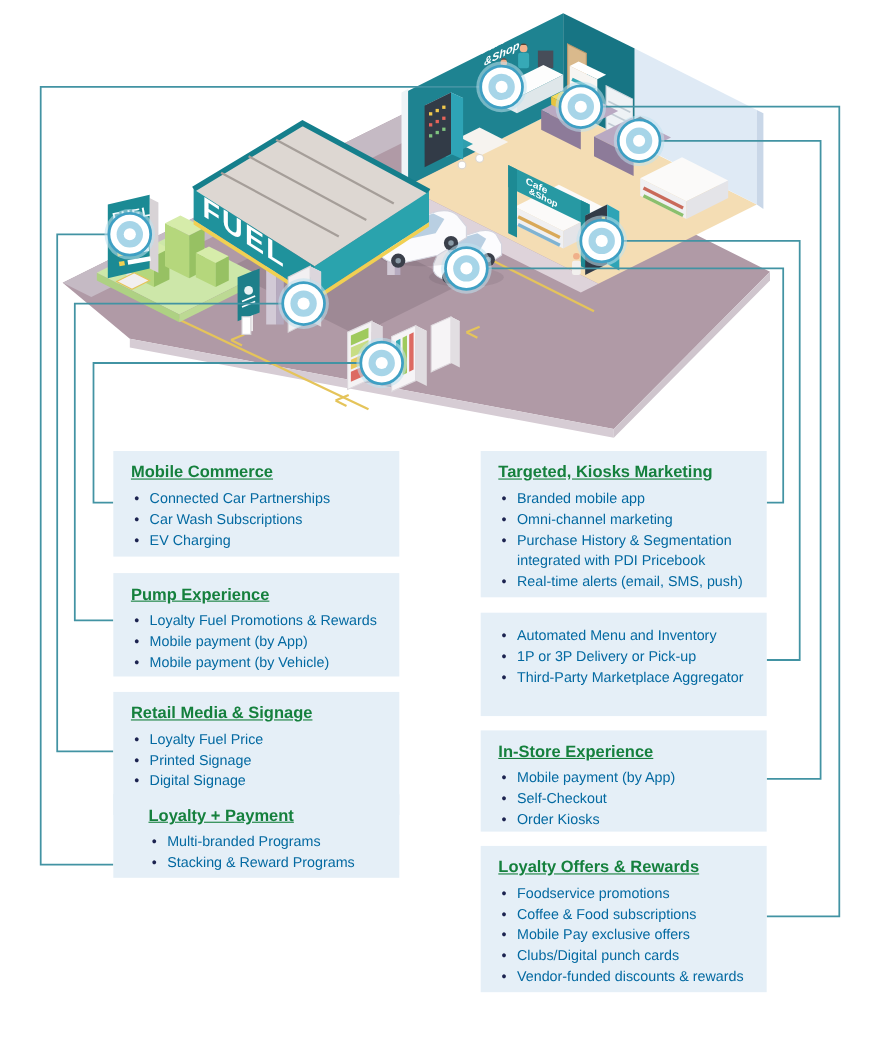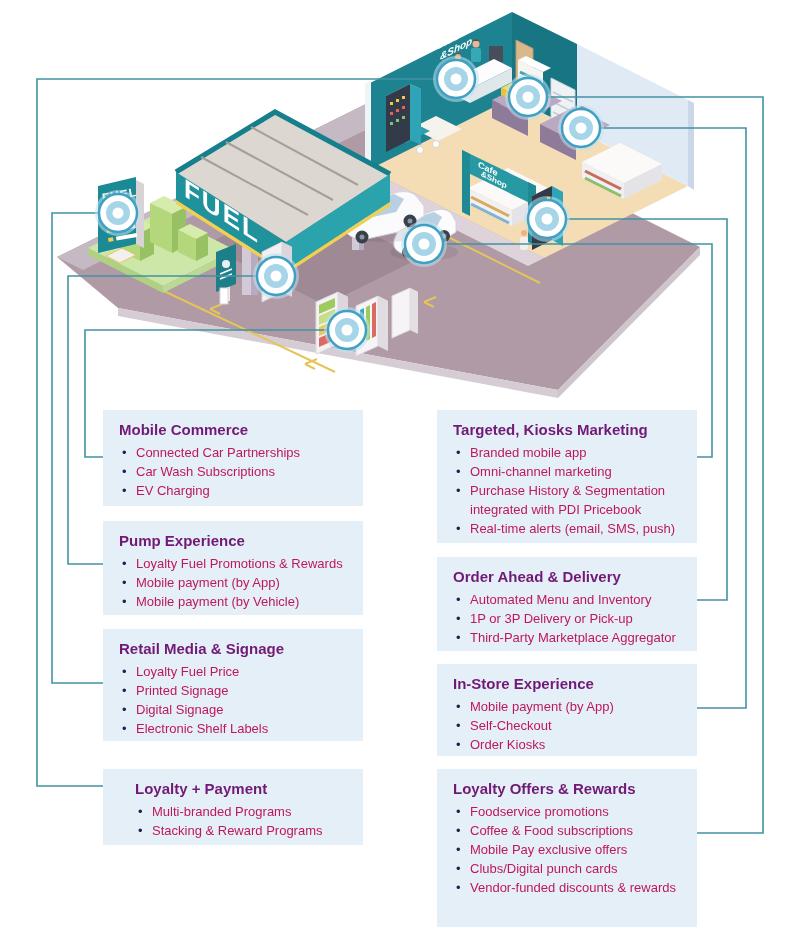--- a/index.html
+++ b/index.html
@@ -1,21 +1,21 @@
 <!DOCTYPE html>
 <html><head>
 <meta charset="utf-8">
 <style>
   html,body{margin:0;padding:0;background:#fff;font-family:"Liberation Sans",sans-serif;}
   .page{position:relative;width:800px;height:951px;background:#fff;overflow:hidden;}
   svg.scene{position:absolute;top:0;left:0;}
   .panel{position:absolute;width:260px;background:#e5eff7;padding:11px 16px 0;box-sizing:border-box;}
-  .panel h3{margin:0 0 5px;font-size:15px;font-weight:700;color:#701a75;}
+  .panel h3{margin:0 0 5px;font-size:15px;font-weight:700;color:#15803d;text-decoration:underline;}
   .panel ul{margin:0;padding:0;list-style:none;}
-  .panel li{position:relative;padding-left:17px;font-size:13px;line-height:19px;color:#be185d;}
+  .panel li{position:relative;padding-left:17px;font-size:13px;line-height:19px;color:#0369a1;}
   .panel li::before{content:"\2022";position:absolute;left:3px;top:0;color:#1c2350;}
   .col-left{left:103px;}
   .col-right{left:437px;}
 </style>
 </head>
 <body>
 
 <div class="page">
 
 <svg class="scene" width="800" height="951" viewBox="0 0 800 951">
@@ -379,57 +379,56 @@
   <div class="panel col-left" style="top:629px;height:112px;">
     <h3>Retail Media &amp; Signage</h3>
     <ul>
       <li>Loyalty Fuel Price</li>
       <li>Printed Signage</li>
       <li>Digital Signage</li>
       <li>Electronic Shelf Labels</li>
     </ul>
   </div>
 
-  <div class="panel col-left" style="top:769px;height:76px;padding-left:32px;">
+  <div class="panel col-left" style="top:722px;height:76px;padding-left:32px;">
     <h3>Loyalty + Payment</h3>
     <ul>
       <li>Multi-branded Programs</li>
       <li>Stacking &amp; Reward Programs</li>
     </ul>
   </div>
 
   <div class="panel col-right" style="top:410px;height:133px;">
     <h3>Targeted, Kiosks Marketing</h3>
     <ul>
       <li>Branded mobile app</li>
       <li>Omni-channel marketing</li>
       <li>Purchase History &amp; Segmentation integrated with PDI Pricebook</li>
       <li>Real-time alerts (email, SMS, push)</li>
     </ul>
   </div>
 
   <div class="panel col-right" style="top:557px;height:94px;">
-    <h3>Order Ahead &amp; Delivery</h3>
     <ul>
       <li>Automated Menu and Inventory</li>
       <li>1P or 3P Delivery or Pick-up</li>
       <li>Third-Party Marketplace Aggregator</li>
     </ul>
   </div>
 
   <div class="panel col-right" style="top:664px;height:92px;">
     <h3>In-Store Experience</h3>
     <ul>
       <li>Mobile payment (by App)</li>
       <li>Self-Checkout</li>
       <li>Order Kiosks</li>
     </ul>
   </div>
 
-  <div class="panel col-right" style="top:769px;height:158px;">
+  <div class="panel col-right" style="top:769px;height:133px;">
     <h3>Loyalty Offers &amp; Rewards</h3>
     <ul>
       <li>Foodservice promotions</li>
       <li>Coffee &amp; Food subscriptions</li>
       <li>Mobile Pay exclusive offers</li>
       <li>Clubs/Digital punch cards</li>
       <li>Vendor-funded discounts &amp; rewards</li>
     </ul>
   </div>
 

